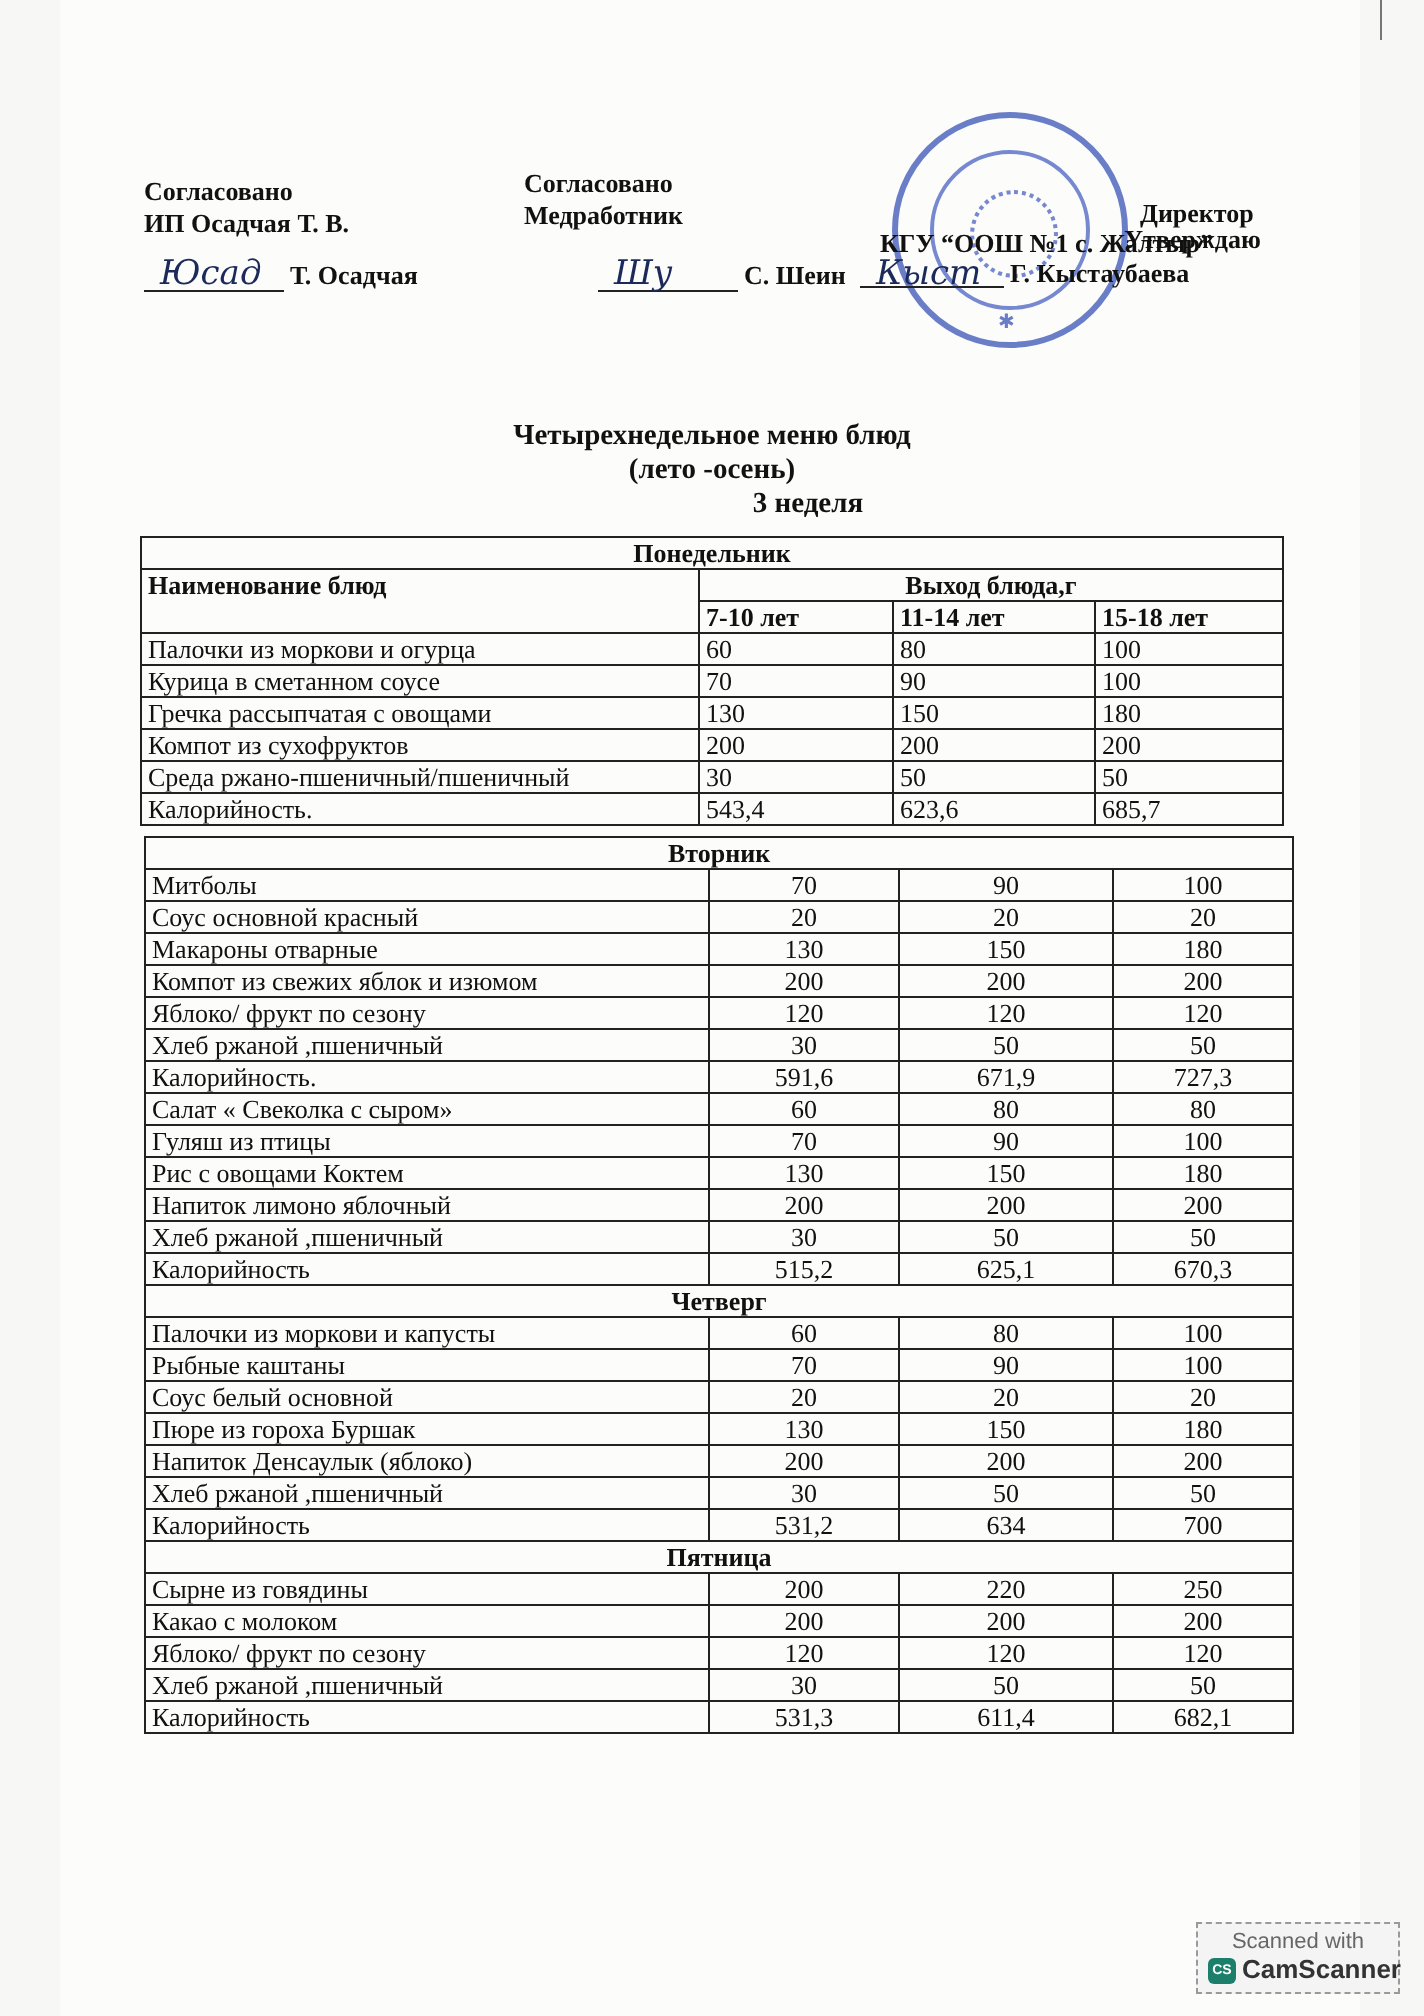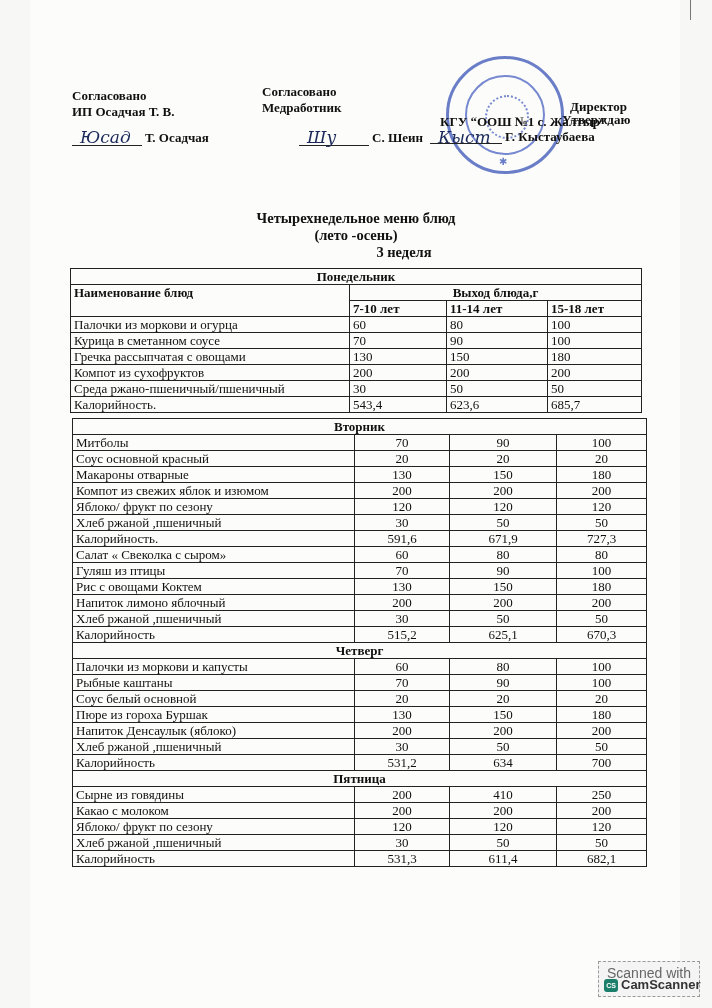--- a/index.html
+++ b/index.html
@@ -58,21 +58,21 @@
   .day-row td { text-align: center; font-weight: bold; }
   .hdr td { font-weight: bold; }
   .hdr .yield { text-align: center; }
   #table-bottom td.v { text-align: center; }
 
   .cs-badge {
     position: absolute; left: 598px; top: 961px; width: 102px; height: 36px;
     border: 1px dashed #9a9a9a; box-sizing: border-box; background: #f4f4f4;
     font-family: "Liberation Sans", sans-serif;
   }
-  .cs-badge .t1 { position: absolute; left: 0; right: 0; top: 3px; text-align: center; font-size: 14px; color: #666; }
+  .cs-badge .t1 { position: absolute; left: 0; right: 0; top: 3px; text-align: center; font-size: 11px; color: #666; }
   .cs-badge .logo { position: absolute; left: 5px; top: 17px; width: 14px; height: 13px; border-radius: 3px; background: #1b7f6b; color: #fff; font-size: 7px; font-weight: bold; text-align: center; line-height: 13px; }
   .cs-badge .t2 { position: absolute; left: 22px; top: 15px; font-size: 13px; color: #333; font-weight: bold; }
 </style>
 </head>
 <body>
 
 <div class="page"></div>
 <div class="right-edge"></div>
 
 <div class="approve-block" id="block-left">
@@ -313,21 +313,21 @@
         <td class="v">531,2</td>
         <td class="v">634</td>
         <td class="v">700</td>
       </tr>
       <tr class="day-row">
         <td colspan="4">Пятница</td>
       </tr>
       <tr>
         <td>Сырне из говядины</td>
         <td class="v">200</td>
-        <td class="v">410</td>
+        <td class="v">220</td>
         <td class="v">250</td>
       </tr>
       <tr>
         <td>Какао с молоком</td>
         <td class="v">200</td>
         <td class="v">200</td>
         <td class="v">200</td>
       </tr>
       <tr>
         <td>Яблоко/ фрукт по сезону</td>

